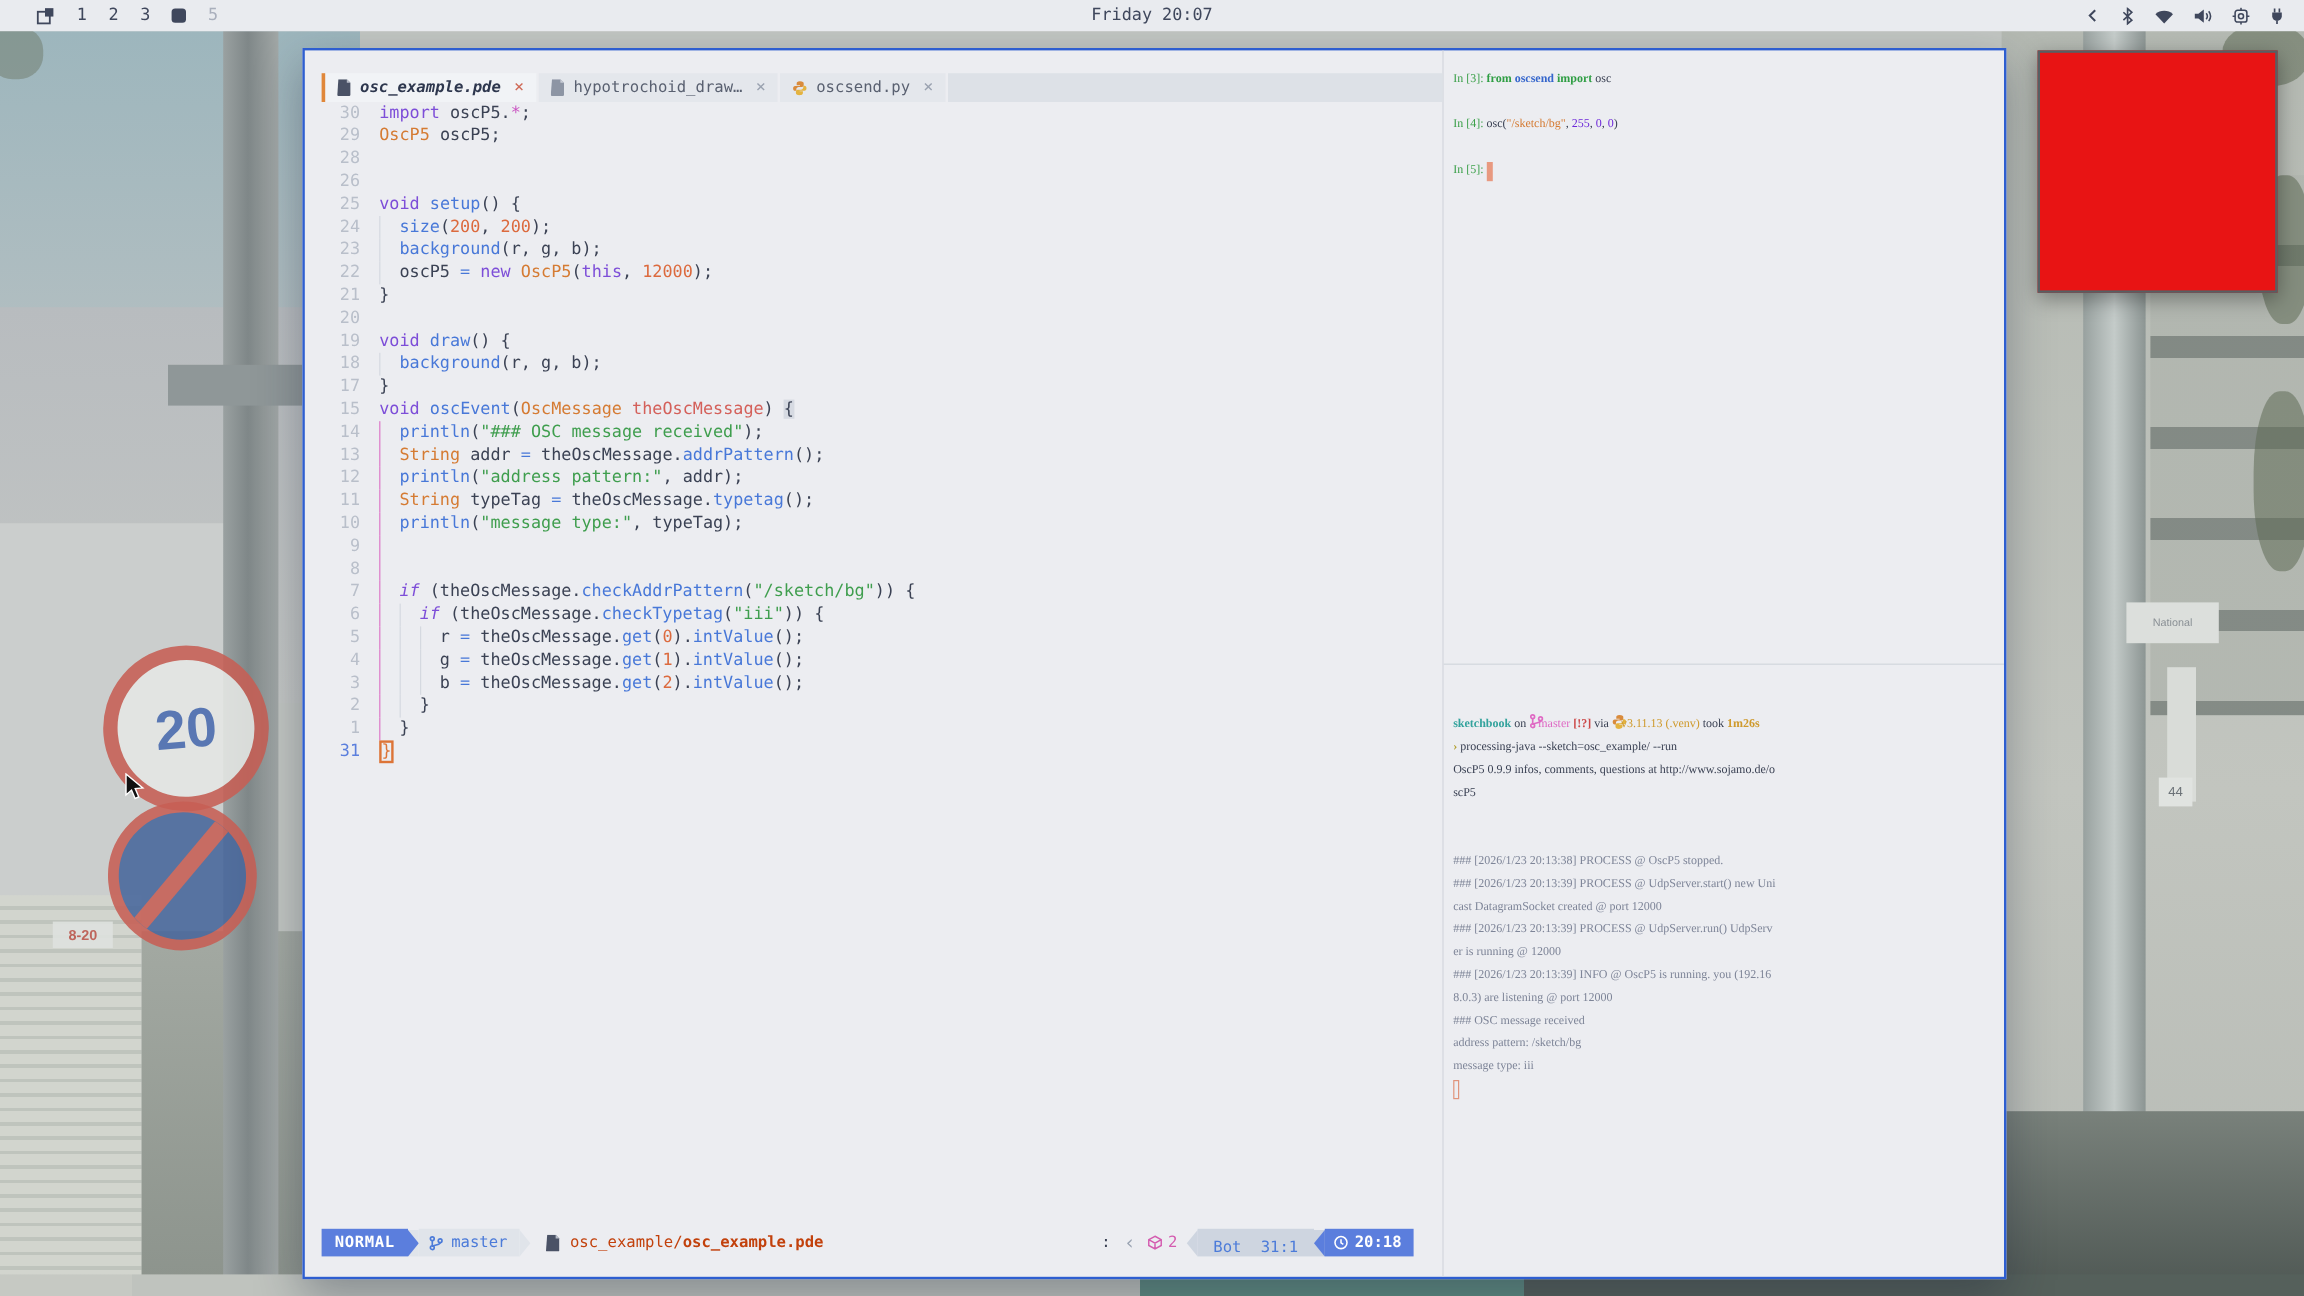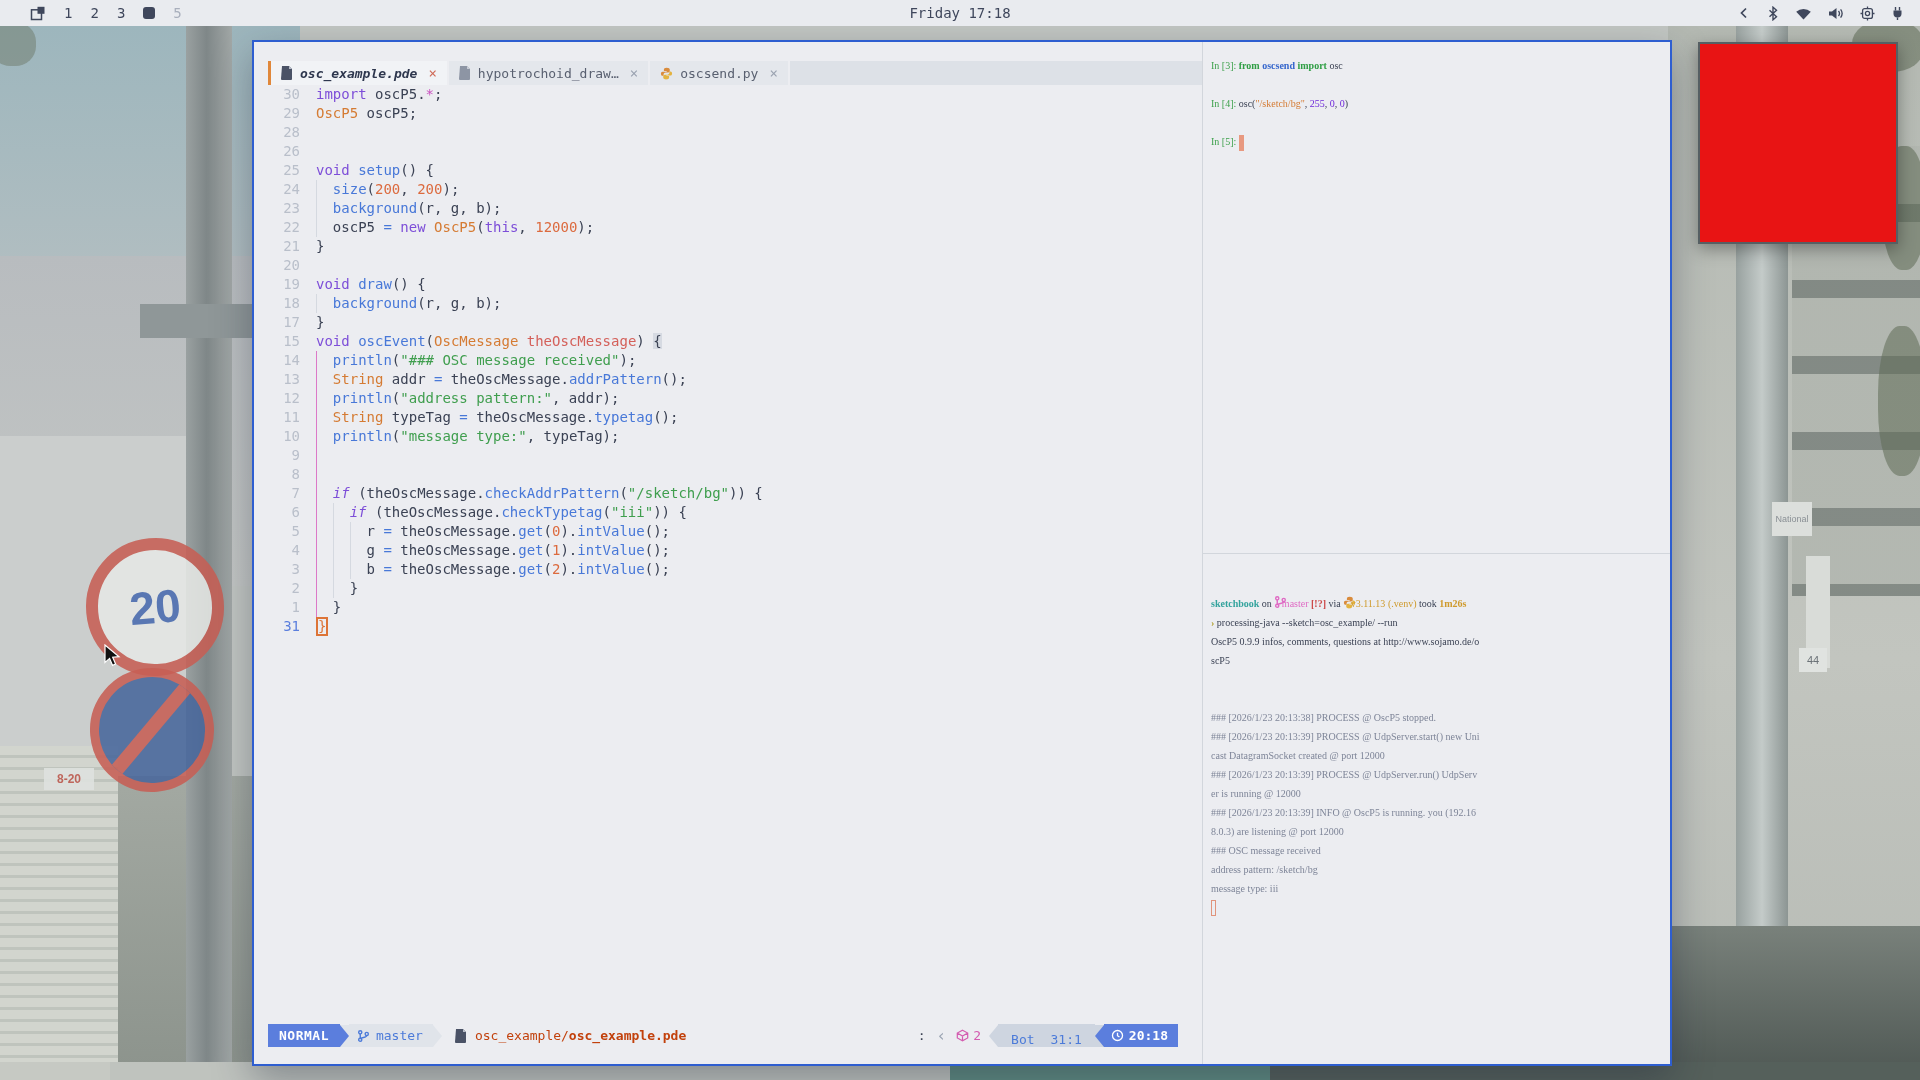--- a/index.html
+++ b/index.html
@@ -15,21 +15,21 @@
   .pole{left:186px;top:0;width:46px;height:1054px;background:linear-gradient(90deg,#9aa1a1,#7f8788 45%,#a2a8a7);}
   .crossbar{left:140px;top:278px;width:112px;height:34px;background:#8f9798;}
   .sign20{left:86px;top:512px;width:114px;height:114px;border-radius:50%;background:#e6e8e5;border:12px solid #c75f55;display:flex;align-items:center;justify-content:center;font:bold 46px "Liberation Sans",sans-serif;color:#4a6cb0;transform:rotate(-5deg);opacity:.88;}
   .signno{left:90px;top:642px;width:106px;height:106px;border-radius:50%;background:#48679c;border:9px solid #c75f55;overflow:hidden;transform:rotate(-5deg);opacity:.88;}
   .signno .slash{position:absolute;left:-12px;top:44px;width:130px;height:14px;background:#c75f55;transform:rotate(-45deg);}
   .plate820{left:44px;top:742px;width:50px;height:22px;background:#dfe2df;color:#bd5a50;font:bold 12px "Liberation Sans",sans-serif;display:flex;align-items:center;justify-content:center;opacity:.9;}
   .rightbldg{left:1668px;top:0;width:252px;height:1054px;background:linear-gradient(180deg,#b4b9b2,#c2c5bf 60%,#b7bbb5);}
   .balconies{left:1792px;top:120px;width:128px;height:450px;background:repeating-linear-gradient(180deg,#b0b5ae 0 58px,#757d78 58px 76px);opacity:.8;}
   .pillar{left:1736px;top:0;width:52px;height:1054px;background:linear-gradient(90deg,#98a19f,#c4cbc9 50%,#8c9593);}
   .shopdark{left:1668px;top:900px;width:252px;height:154px;background:linear-gradient(180deg,#79817b,#4e5753);}
-  .natsign{left:1772px;top:476px;width:40px;height:34px;background:#dcdfdc;color:#8a9095;font:9px "Liberation Sans",sans-serif;display:flex;align-items:center;justify-content:center;}
+  .natsign{left:1772px;top:476px;width:77px;height:34px;background:#dcdfdc;color:#8a9095;font:9px "Liberation Sans",sans-serif;display:flex;align-items:center;justify-content:center;}
   .vsign{left:1806px;top:530px;width:24px;height:112px;background:#d9dcd8;}
   .plate44{left:1799px;top:622px;width:28px;height:24px;background:#e0e3e0;color:#6b7277;font:11px "Liberation Sans",sans-serif;display:flex;align-items:center;justify-content:center;}
   .leaf{background:#5e6b55;opacity:.55;border-radius:45%;}
   .l1{left:1852px;top:-6px;width:72px;height:52px;}
   .l2{left:1882px;top:120px;width:44px;height:124px;}
   .l3{left:1878px;top:300px;width:48px;height:150px;}
   .l4{left:-10px;top:-4px;width:46px;height:44px;background:#6d7a6a;opacity:.5;border-radius:45%;}
   .bottomstrip{left:0;top:1036px;width:1920px;height:18px;background:linear-gradient(90deg,#c6c9c3 0 110px,#bfc3be 110px 950px,#5f8b81 950px 1270px,#55605b 1270px 100%);}
   
   .topbar{position:absolute;top:0;left:0;right:0;height:26px;background:#e9ebef;display:flex;align-items:center;font-size:14px;color:#3f475c;z-index:5;}
@@ -147,21 +147,21 @@
             <rect x="1.5" y="3.8" width="10" height="9.7" fill="none" stroke="currentColor" stroke-width="1.5"></rect>
             <rect x="7.5" y="0.8" width="7" height="7" fill="currentColor"></rect>
           </svg>
         </span>
       <span class="ws">1</span>
       <span class="ws">2</span>
       <span class="ws">3</span>
       <span class="ws-dot"></span>
       <span class="ws dim">5</span>
     </div>
-    <div class="tb-clock">Friday 17:18</div>
+    <div class="tb-clock">Friday 20:07</div>
     <div class="tb-right">
       <span class="tb-ic">
           <svg width="14" height="14" viewBox="0 0 14 14" fill="none" stroke="currentColor" stroke-width="1.7">
             <path d="M9 2.5 4.5 7 9 11.5"></path>
           </svg>
         </span>
       <span class="tb-ic">
           <svg width="12" height="15" viewBox="0 0 12 15" fill="none" stroke="currentColor" stroke-width="1.4">
             <path d="M2.5 4.2 9.5 10.8 6 13.8 V1.2 l3.5 3L2.5 10.8"></path>
           </svg>

